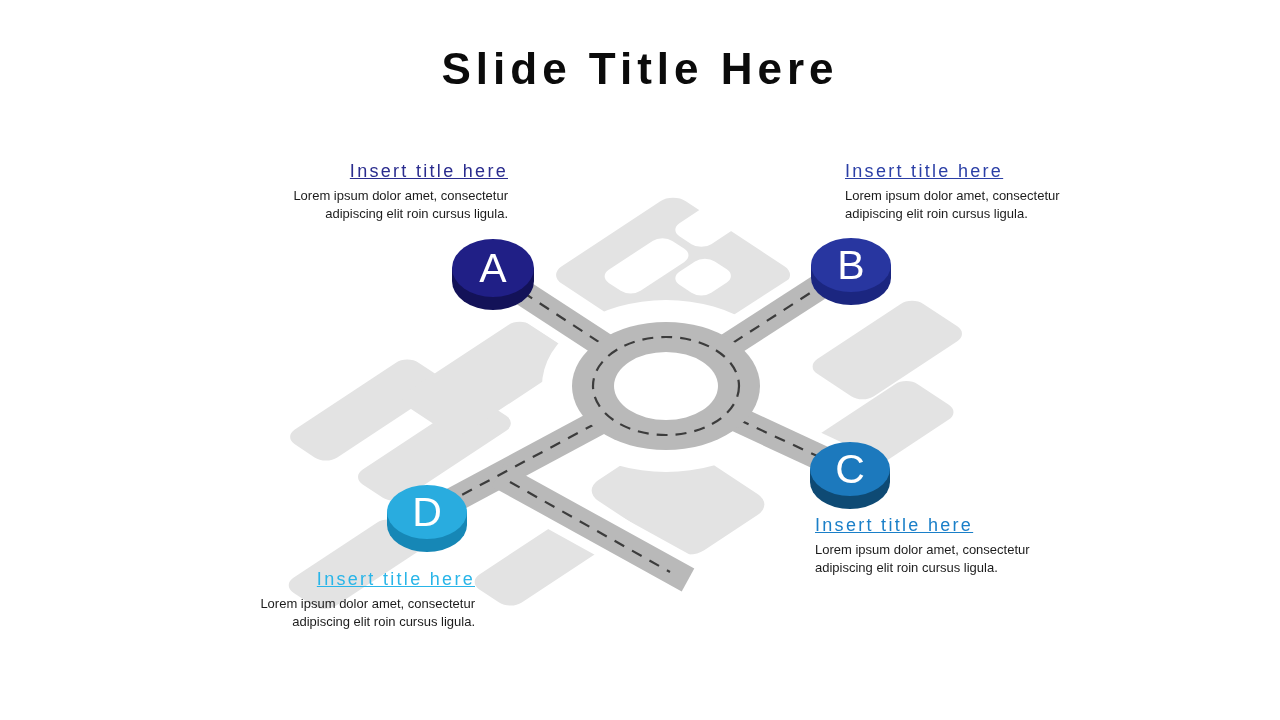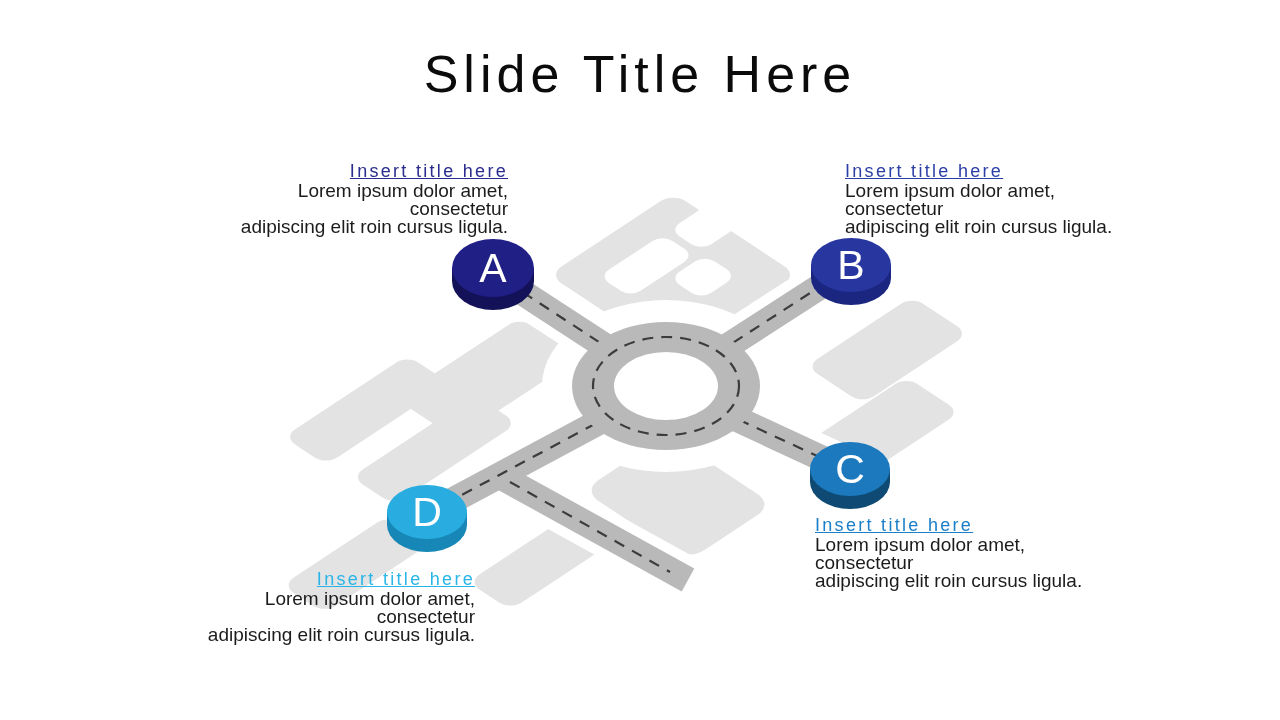--- a/index.html
+++ b/index.html
@@ -3,32 +3,32 @@
 <meta charset="utf-8">
 <style>
   html,body{margin:0;padding:0;}
   body{
     width:1280px;height:720px;position:relative;overflow:hidden;
     background:#ffffff;
     font-family:"Liberation Sans","DejaVu Sans",sans-serif;
   }
   .slide-title{
     position:absolute;top:44px;left:0;width:1280px;
-    text-align:center;font-size:52px;letter-spacing:5px;
-    color:#0b0b0b;font-weight:400;
+    text-align:center;font-size:44px;letter-spacing:5px;
+    color:#0b0b0b;font-weight:700;
   }
   .map-svg{position:absolute;left:0;top:0;}
   .callout{position:absolute;width:300px;}
   .callout-title{
     font-size:18px;letter-spacing:2.3px;font-weight:400;
     white-space:nowrap;
     text-decoration:underline;
   }
   .callout-body{
-    font-size:19px;line-height:18px;color:#1c1c1c;
+    font-size:13px;line-height:18px;color:#1c1c1c;margin-top:5px;
   }
   .align-right{text-align:right;}
   .align-left{text-align:left;}
   .marker-letter{
     font-family:"Liberation Sans","DejaVu Sans",sans-serif;
     font-size:41px;font-weight:400;fill:#ffffff;
   }
 </style>
 </head>
 <body>

